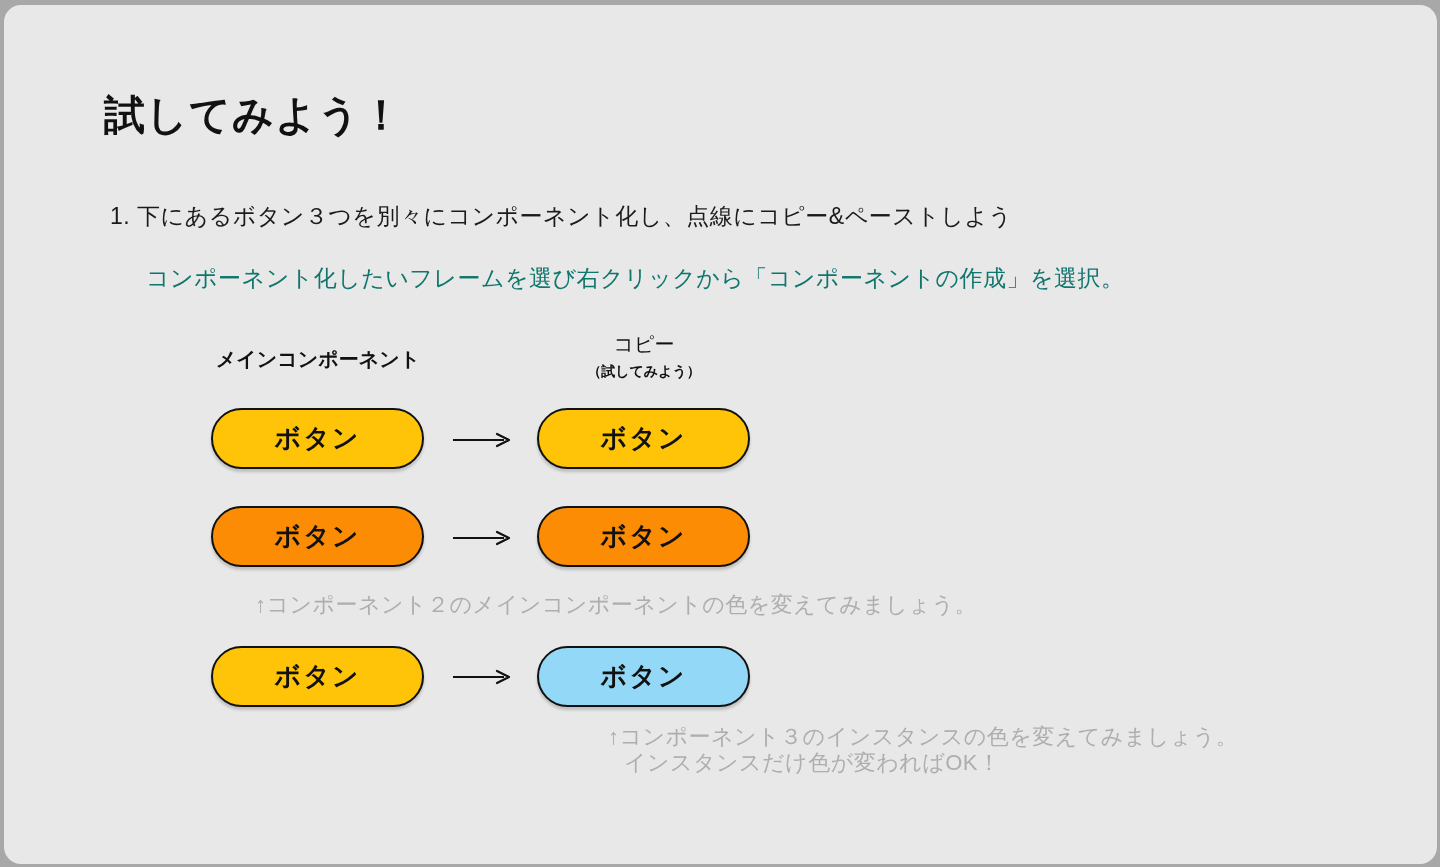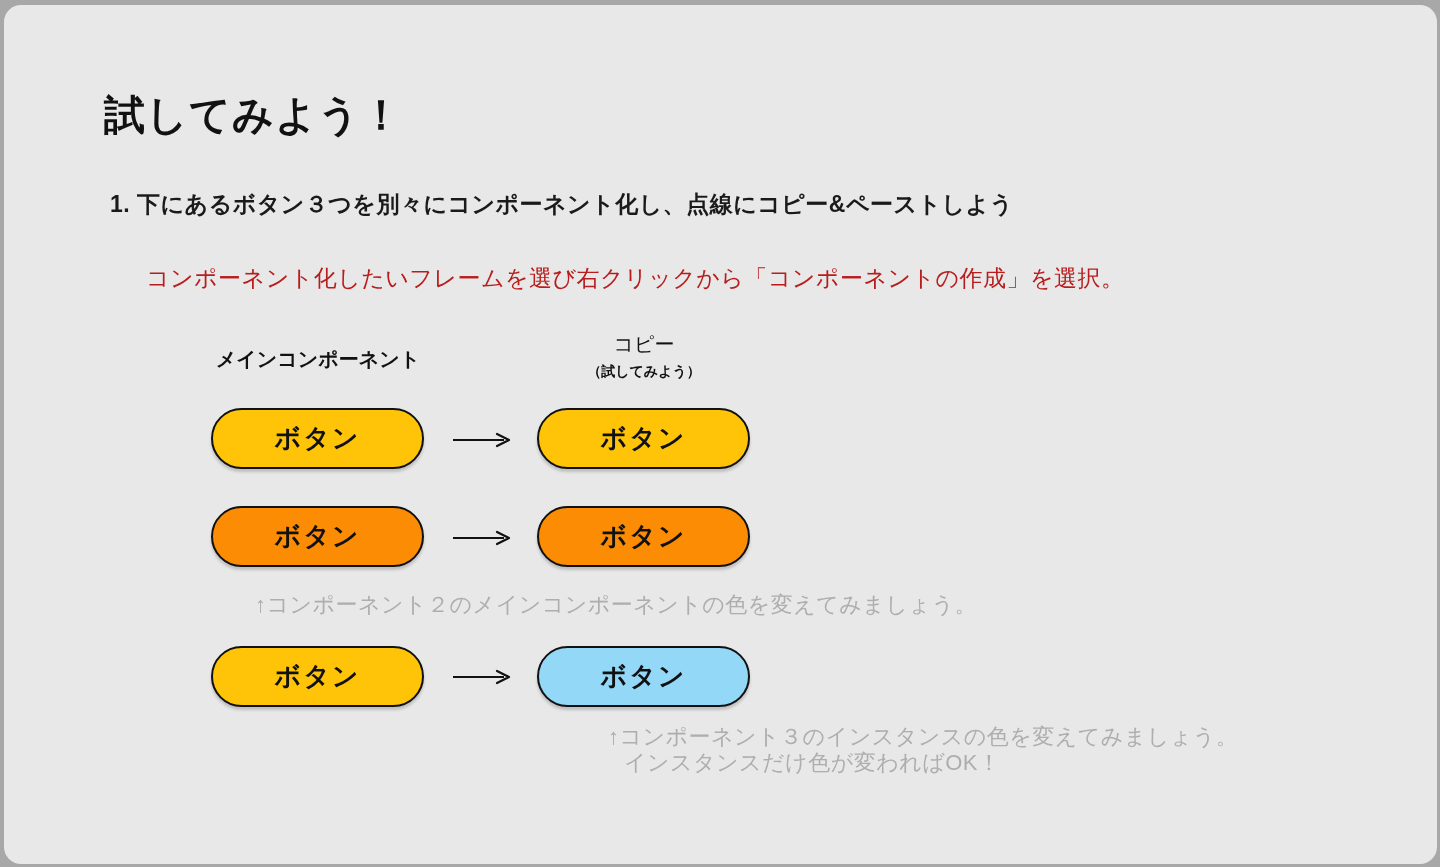--- a/index.html
+++ b/index.html
@@ -11,26 +11,26 @@
   }
   .slide{
     position:absolute;left:4px;top:5px;right:3px;bottom:3px;
     background:#e8e8e8;border-radius:17px;
   }
   .page-title{
     position:absolute;left:100px;top:83px;
     font-size:41px;font-weight:800;color:#111;letter-spacing:1px;margin:0;
   }
   .step1{
-    position:absolute;left:106px;top:184px;
-    font-size:23px;font-weight:700;color:#1a1a1a;letter-spacing:0.5px;
+    position:absolute;left:106px;top:196px;
+    font-size:23px;font-weight:400;color:#1a1a1a;letter-spacing:0.5px;
   }
   .hint{
     position:absolute;left:142px;top:258px;
-    font-size:23px;font-weight:400;color:#b91c1c;letter-spacing:0.5px;
+    font-size:23px;font-weight:400;color:#0f766e;letter-spacing:0.5px;
   }
   .col-label-main{
     position:absolute;left:203px;top:341px;width:222px;
     text-align:center;font-size:20px;font-weight:800;color:#111;
   }
   .col-label-copy{
     position:absolute;left:529px;top:326px;width:222px;
     text-align:center;color:#111;
   }
   .col-label-copy .l1{font-size:20px;font-weight:400;}

